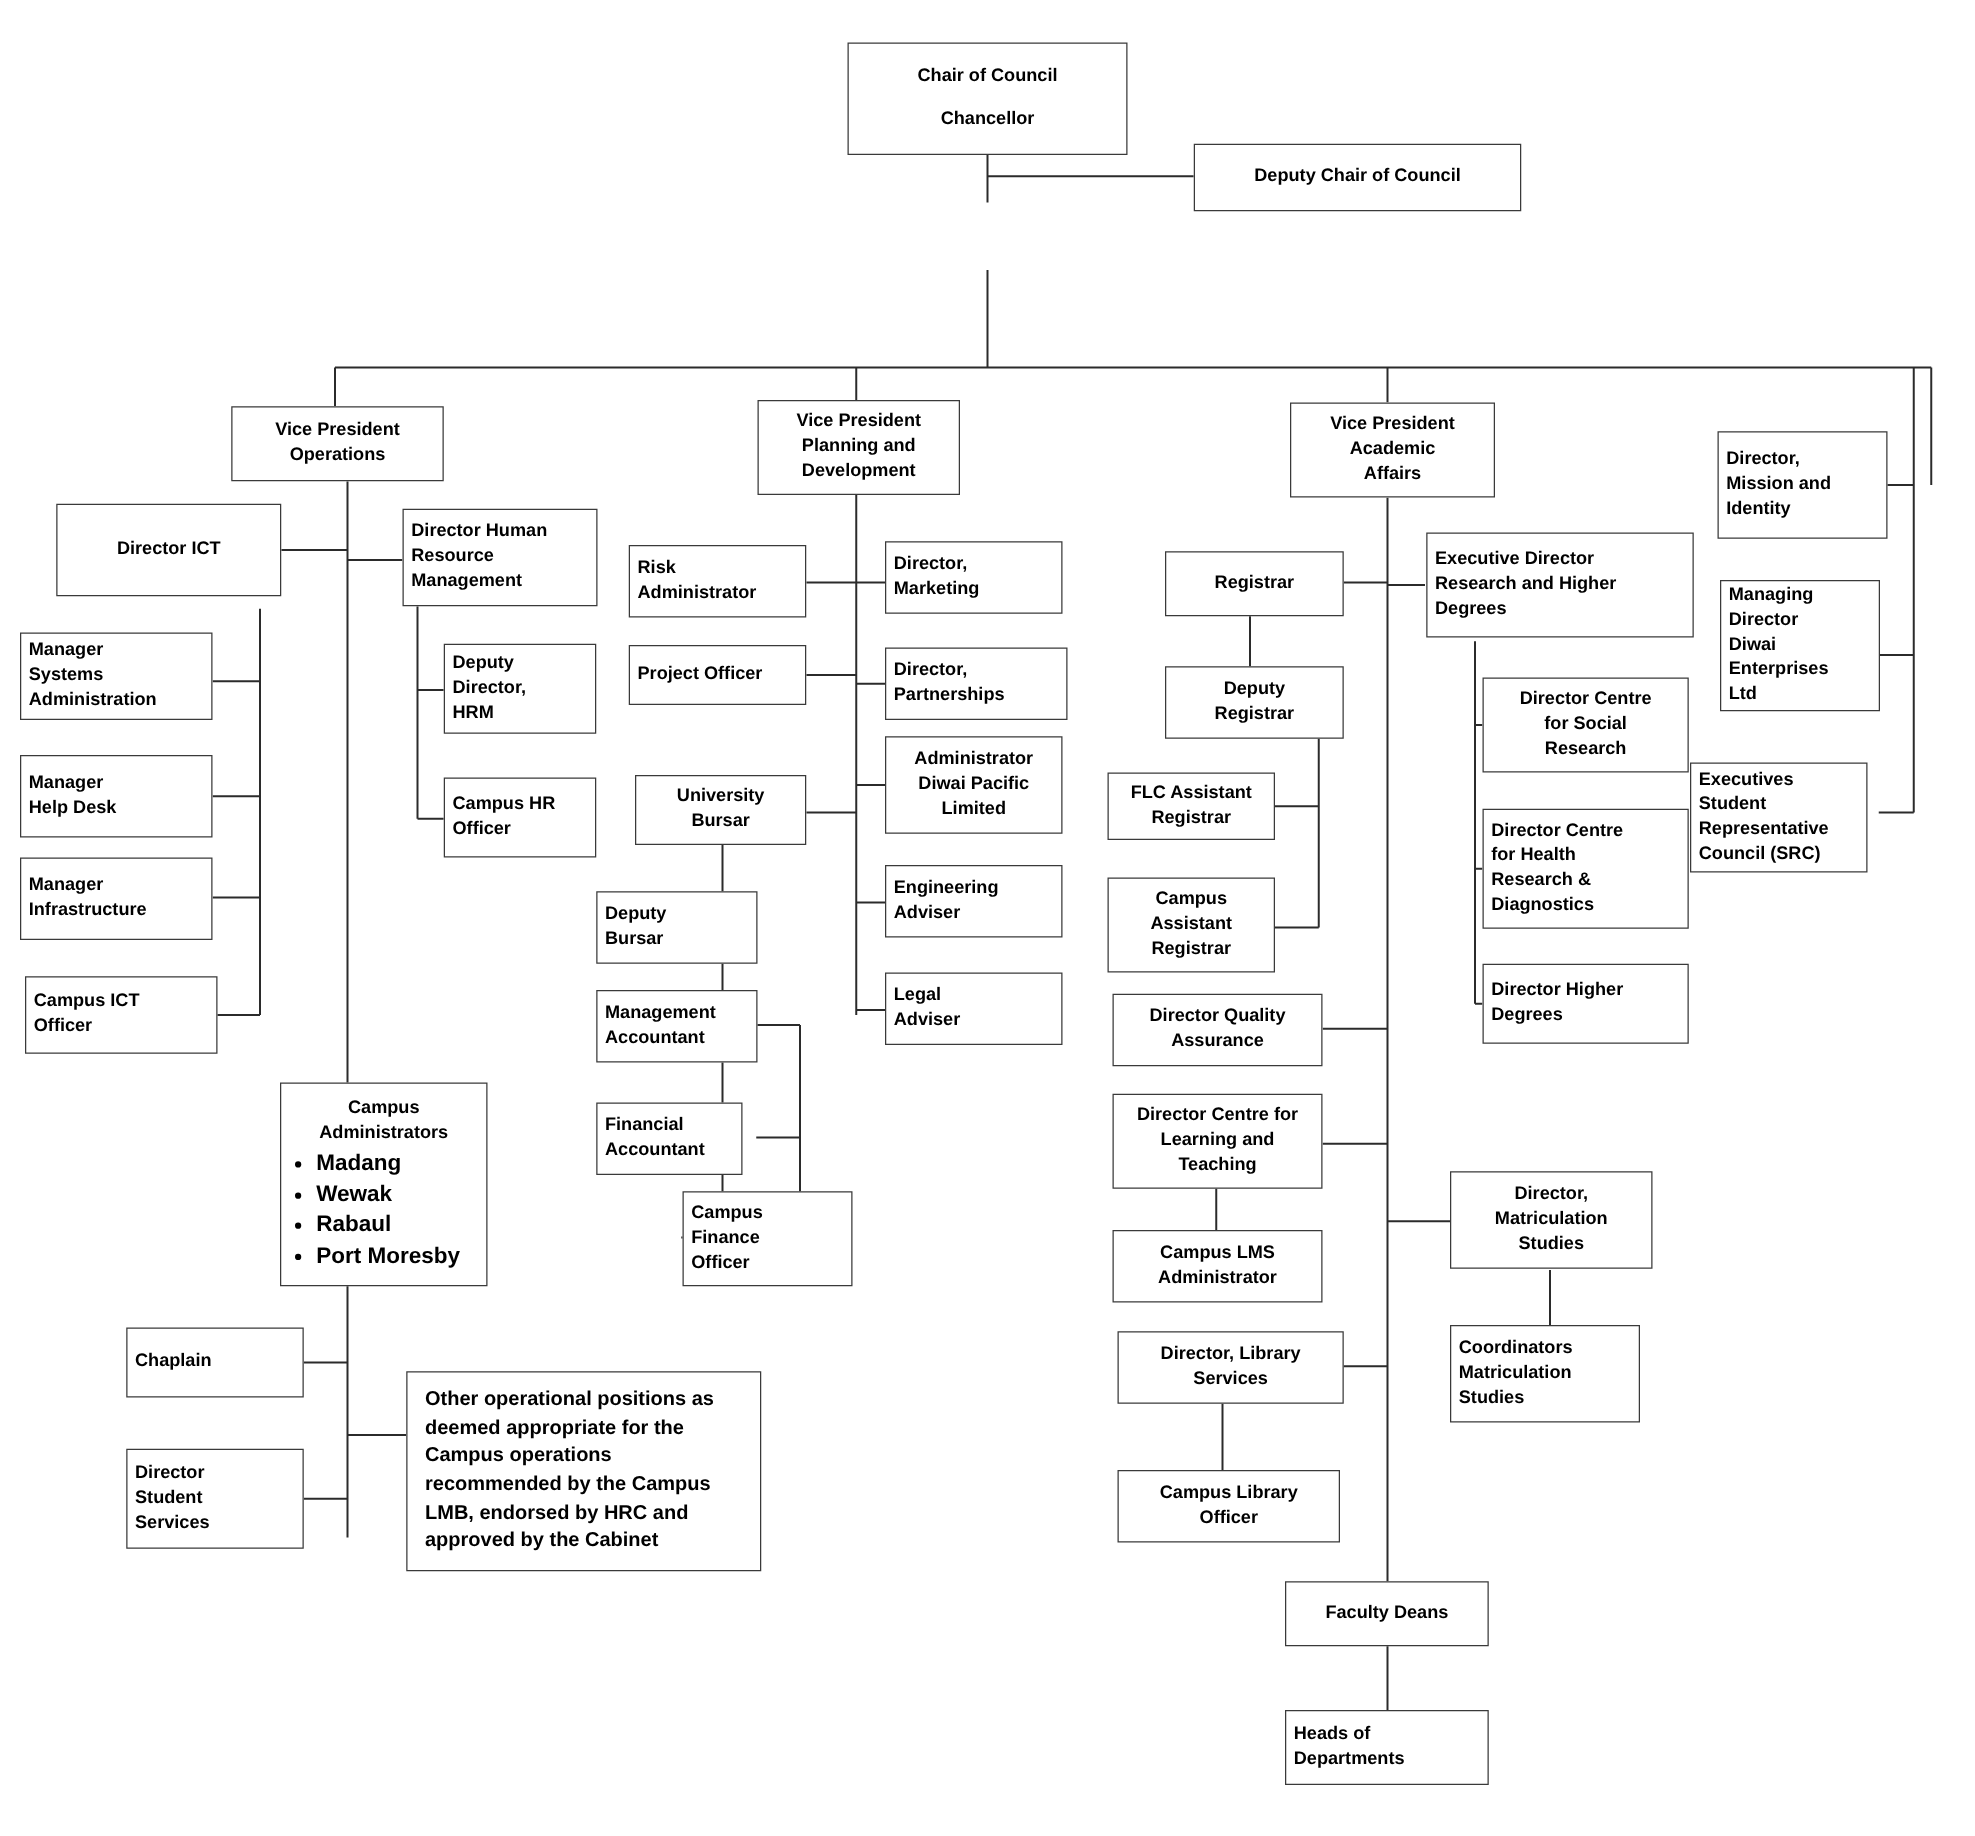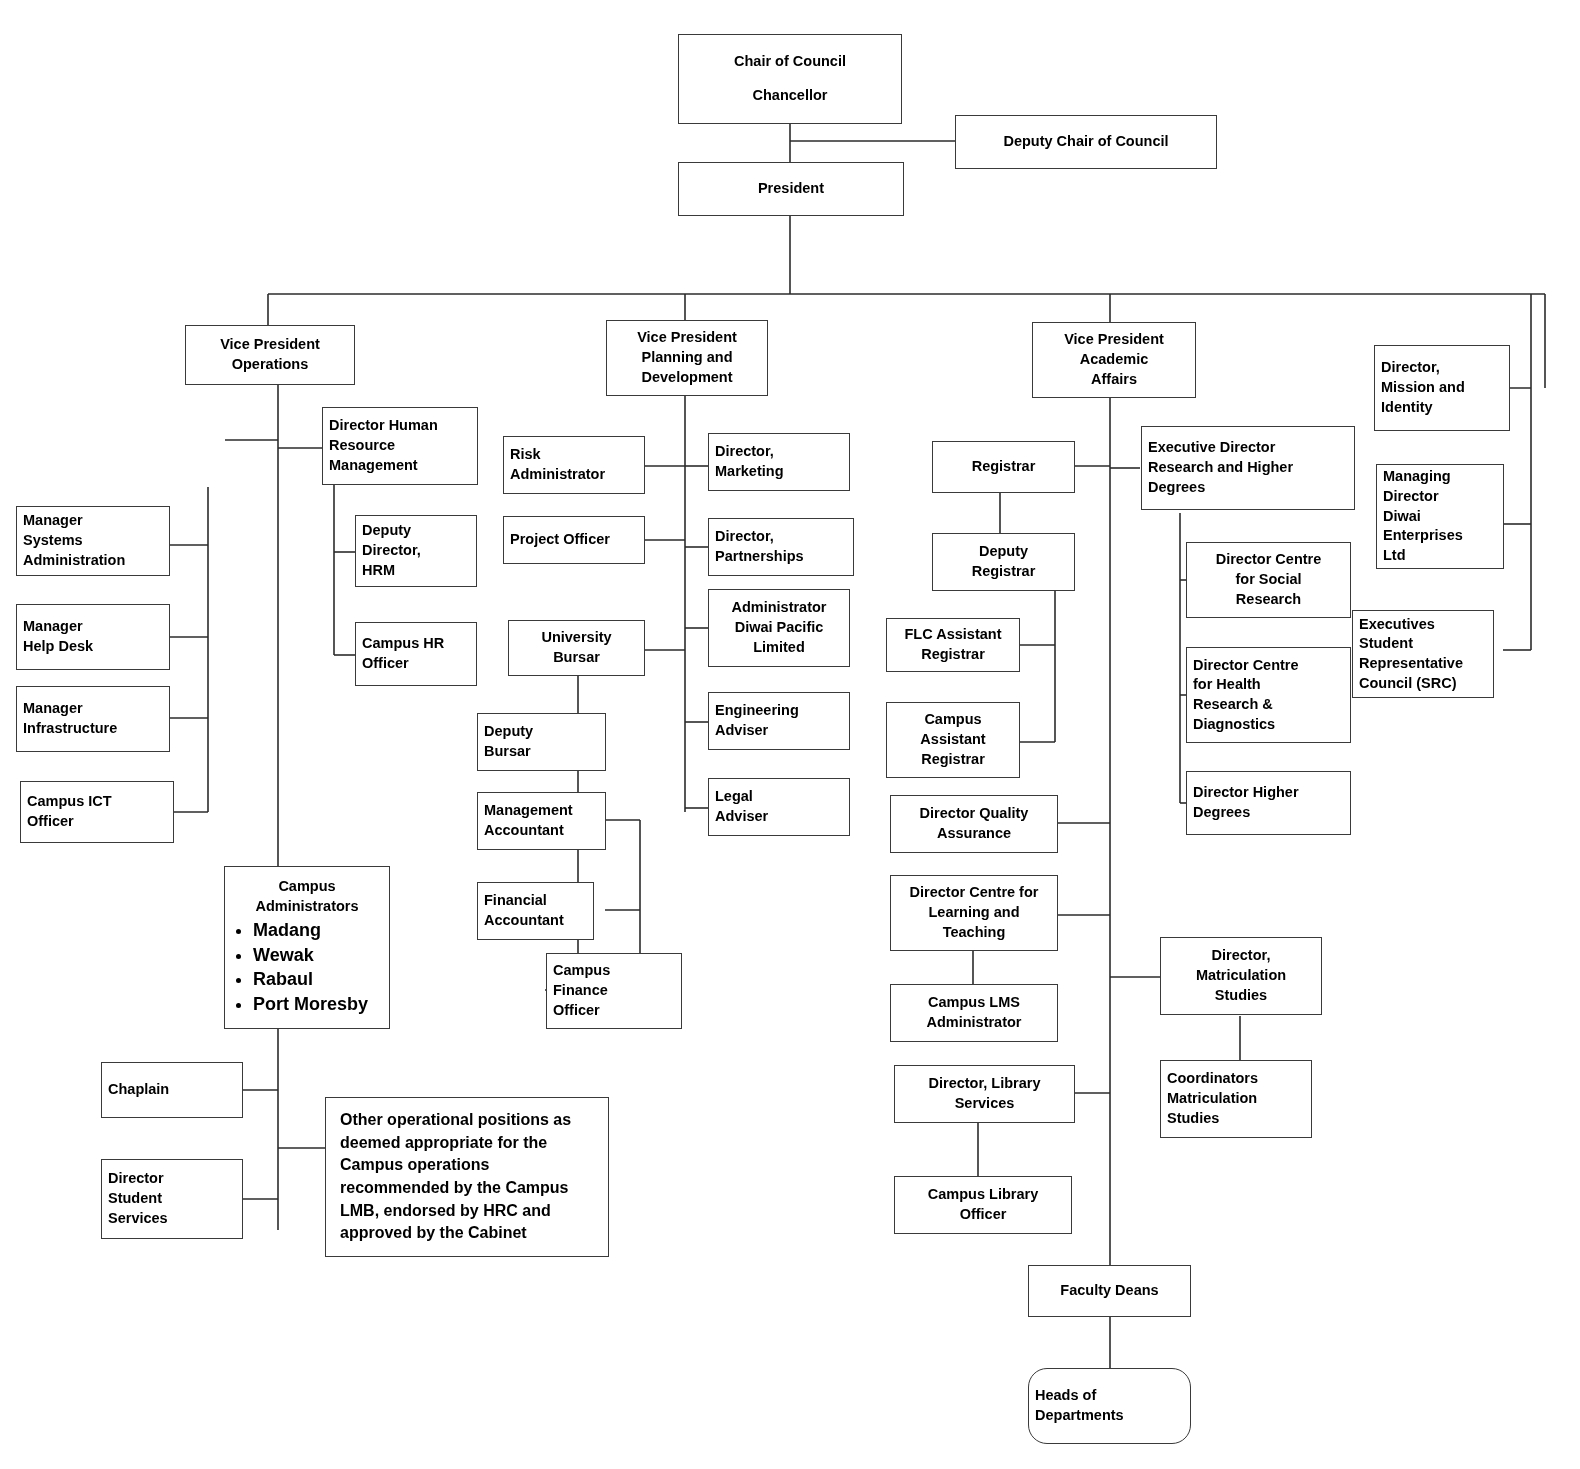--- a/index.html
+++ b/index.html
@@ -180,23 +180,20 @@
 
   <div class="node two-line-gap" style="left:678px; top:34px; width:224px; height:90px;">
     <span class="ln">Chair of Council</span>
     <span class="ln">Chancellor</span>
   </div>
 
   <div class="node" style="left:955px; top:115px; width:262px; height:54px;">
     <span class="ln">Deputy Chair of Council</span>
   </div>
 
-  <div class="node" style="left:678px; top:162px; width:226px; height:54px;">
-    <span class="ln">President</span>
-  </div>
 
   <div class="node" style="left:185px; top:325px; width:170px; height:60px;">
     <span class="ln">Vice President</span>
     <span class="ln">Operations</span>
   </div>
 
   <div class="node" style="left:606px; top:320px; width:162px; height:76px;">
     <span class="ln">Vice President</span>
     <span class="ln">Planning and</span>
     <span class="ln">Development</span>
@@ -222,20 +219,23 @@
     <span class="ln">Ltd</span>
   </div>
 
   <div class="node left-align" style="left:1352px; top:610px; width:142px; height:88px;">
     <span class="ln">Executives</span>
     <span class="ln">Student</span>
     <span class="ln">Representative</span>
     <span class="ln">Council (SRC)</span>
   </div>
 
+  <div class="node" style="left:45px; top:403px; width:180px; height:74px;">
+    <span class="ln">Director ICT</span>
+  </div>
 
   <div class="node left-align" style="left:16px; top:506px; width:154px; height:70px;">
     <span class="ln">Manager</span>
     <span class="ln">Systems</span>
     <span class="ln">Administration</span>
   </div>
 
   <div class="node left-align" style="left:16px; top:604px; width:154px; height:66px;">
     <span class="ln">Manager</span>
     <span class="ln">Help Desk</span>
@@ -433,18 +433,18 @@
   <div class="node left-align" style="left:1160px; top:1060px; width:152px; height:78px;align-items:flex-end;">
     <span class="ln">Coordinators</span>
     <span class="ln">Matriculation</span>
     <span class="ln">Studies</span>
   </div>
 
   <div class="node" style="left:1028px; top:1265px; width:163px; height:52px;">
     <span class="ln">Faculty Deans</span>
   </div>
 
-  <div class="node left-align" style="left:1028px; top:1368px; width:163px; height:76px;border-radius:19px;">
+  <div class="node left-align" style="left:1028px; top:1368px; width:163px; height:60px;">
     <span class="ln">Heads of</span>
     <span class="ln">Departments</span>
   </div>
 
 </div>
 
 </body></html>

